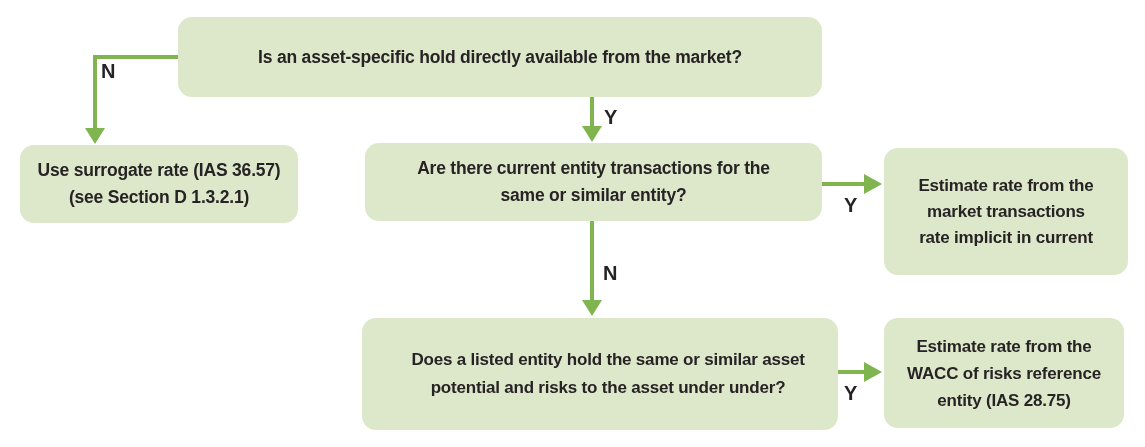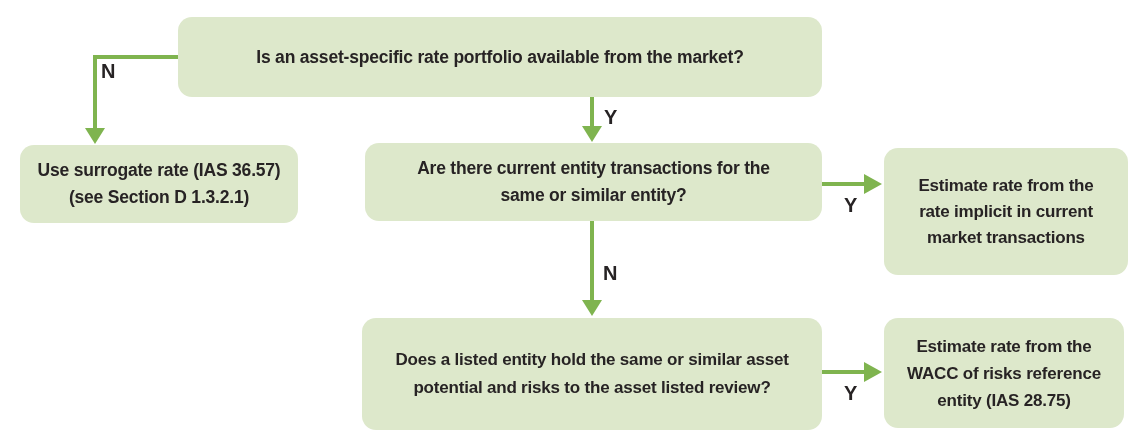--- a/index.html
+++ b/index.html
@@ -38,21 +38,21 @@
     color:var(--text);
     font-weight:bold;
     font-size:20px;
     letter-spacing:0;
   }
   
   .node-q1       {left:178px; top:17px;  width:644px; height:80px; font-size:17.5px; line-height:26px;}
   .node-surrogate{left:20px;  top:145px; width:278px; height:78px; font-size:17.5px; line-height:27px;}
   .node-q2       {left:365px; top:143px; width:457px; height:78px; font-size:17.5px; line-height:27px;}
   .node-implicit {left:884px; top:148px; width:244px; height:127px;font-size:17px;   line-height:26px;}
-  .node-q3       {left:362px; top:318px; width:460px; height:112px;font-size:17px;   line-height:28px;}
+  .node-q3       {left:362px; top:318px; width:460px; height:112px;font-size:17px;   line-height:28px;padding-left:16px;}
   .node-wacc     {left:884px; top:318px; width:240px; height:110px;font-size:17px;   line-height:27px;}
   
   .label-q1-no {left:101px; top:60px;}
   .label-q1-yes{left:604px; top:106px;}
   .label-q2-yes{left:844px; top:194px;}
   .label-q2-no {left:603px; top:262px;}
   .label-q3-yes{left:844px; top:382px;}
 </style>
 </head>
 <body>
@@ -71,42 +71,42 @@
     <polygon class="arrowhead" points="864,174 864,194 882,184"></polygon>
 
     <path class="connector" d="M 592 220 L 592 302"></path>
     <polygon class="arrowhead" points="582,300 602,300 592,316"></polygon>
 
     <path class="connector" d="M 822 372 L 866 372"></path>
     <polygon class="arrowhead" points="864,362 864,382 882,372"></polygon>
   </svg>
 
   <div class="node node-q1">
-    <div class="line">Is an asset-specific rate portfolio available from the market?</div>
+    <div class="line">Is an asset-specific hold directly available from the market?</div>
   </div>
 
   <div class="node node-surrogate">
     <div class="line">Use surrogate rate (IAS 36.57)</div>
     <div class="line">(see Section D 1.3.2.1)</div>
   </div>
 
   <div class="node node-q2">
     <div class="line">Are there current entity transactions for the</div>
     <div class="line">same or similar entity?</div>
   </div>
 
   <div class="node node-implicit">
     <div class="line">Estimate rate from the</div>
+    <div class="line">market transactions</div>
     <div class="line">rate implicit in current</div>
-    <div class="line">market transactions</div>
   </div>
 
   <div class="node node-q3">
     <div class="line">Does a listed entity hold the same or similar asset</div>
-    <div class="line">potential and risks to the asset listed review?</div>
+    <div class="line">potential and risks to the asset under under?</div>
   </div>
 
   <div class="node node-wacc">
     <div class="line">Estimate rate from the</div>
     <div class="line">WACC of risks reference</div>
     <div class="line">entity (IAS 28.75)</div>
   </div>
 
   <div class="edge-label label-q1-no">N</div>
   <div class="edge-label label-q1-yes">Y</div>

